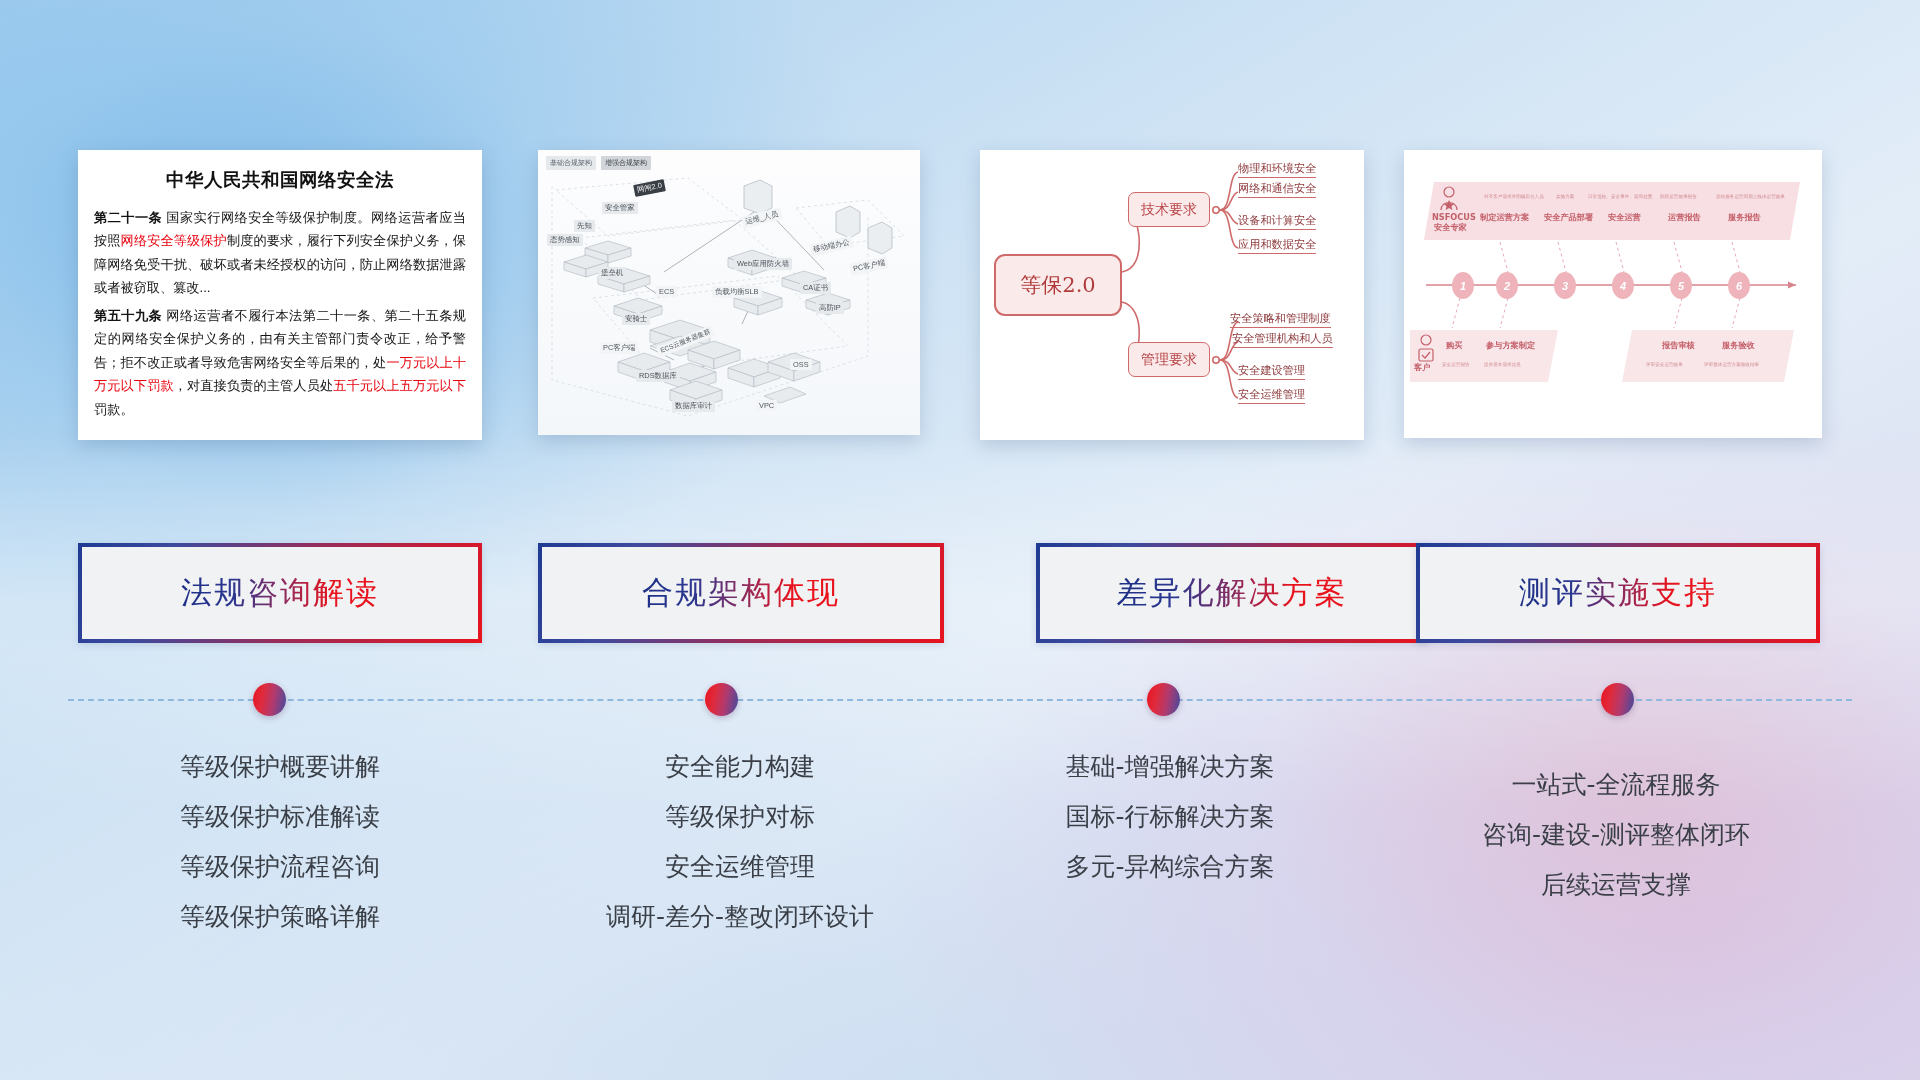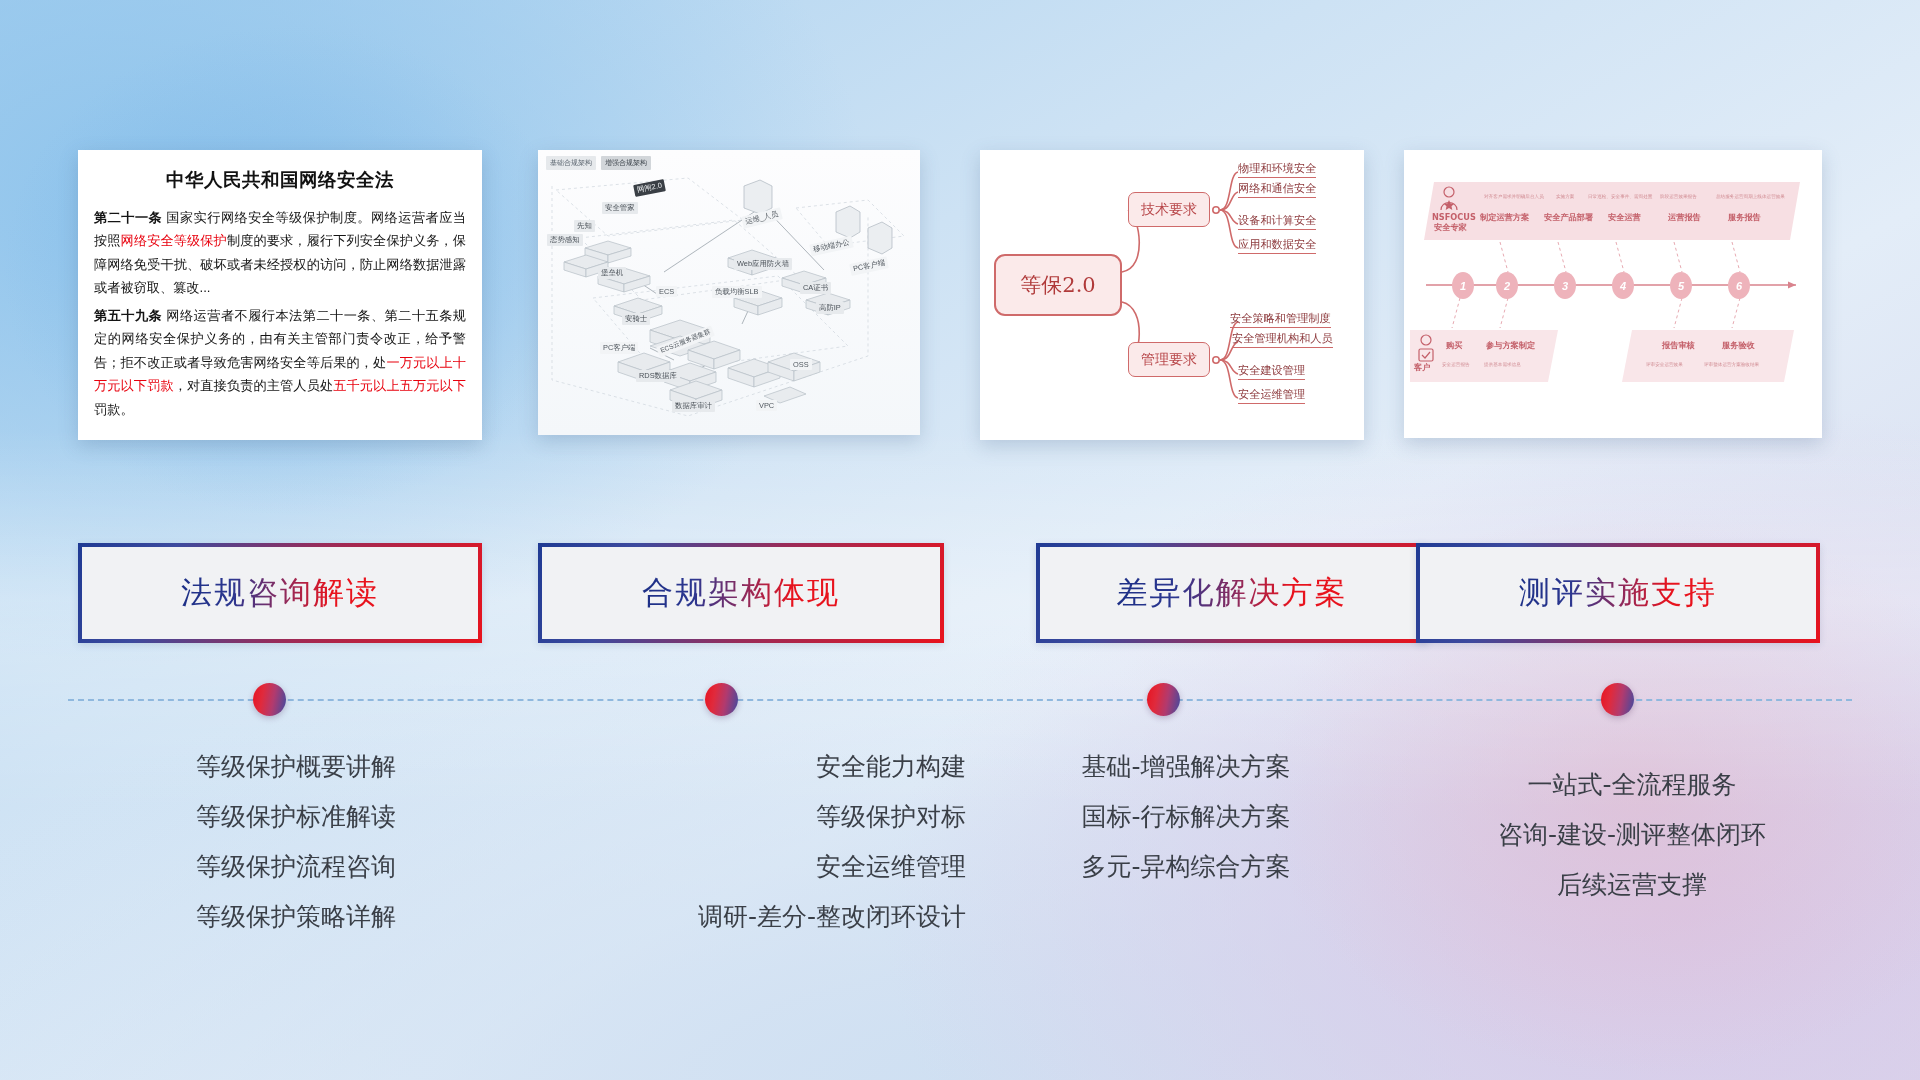--- a/index.html
+++ b/index.html
@@ -187,34 +187,34 @@
     position: absolute; top: 13px; width: 33px; height: 33px; border-radius: 50%;
     background: linear-gradient(100deg, #e8121f 0%, #e02a3c 30%, #b23a6e 60%, #3f4aa0 100%);
     box-shadow: 0 2px 6px rgba(80,40,90,0.28);
   }
   .tld-1 { left: 253px; }
   .tld-2 { left: 705px; }
   .tld-3 { left: 1147px; }
   .tld-4 { left: 1601px; }
 
   
-  .lists { position: absolute; left: 16px; top: 742px; width: 1828px; height: 240px; }
+  .lists { position: absolute; left: 0; top: 742px; width: 1828px; height: 240px; }
   .list-col {
     position: absolute; top: 0;
     display: flex; flex-direction: column; align-items: center;
     gap: 0;
   }
   .list-col div {
     font-size: 25px; color: #3a3f47; line-height: 50px;
     white-space: nowrap;
     font-family: "DejaVu Sans","Liberation Sans",sans-serif;
     font-weight: 400;
   }
   .lc-1 { left: 78px;   width: 404px; }
-  .lc-2 { left: 530px;  width: 420px; align-items: flex-end; }
+  .lc-2 { left: 530px;  width: 420px; }
   .lc-3 { left: 960px;  width: 420px; }
   .lc-4 { left: 1400px; width: 432px; top: 18px; }
 </style>
 </head>
 <body>
 
 <div class="bg-base"></div>
 <div class="bg-glow-left"></div>
 <div class="bg-glow-right"></div>
 <div class="bg-sheen"></div>

